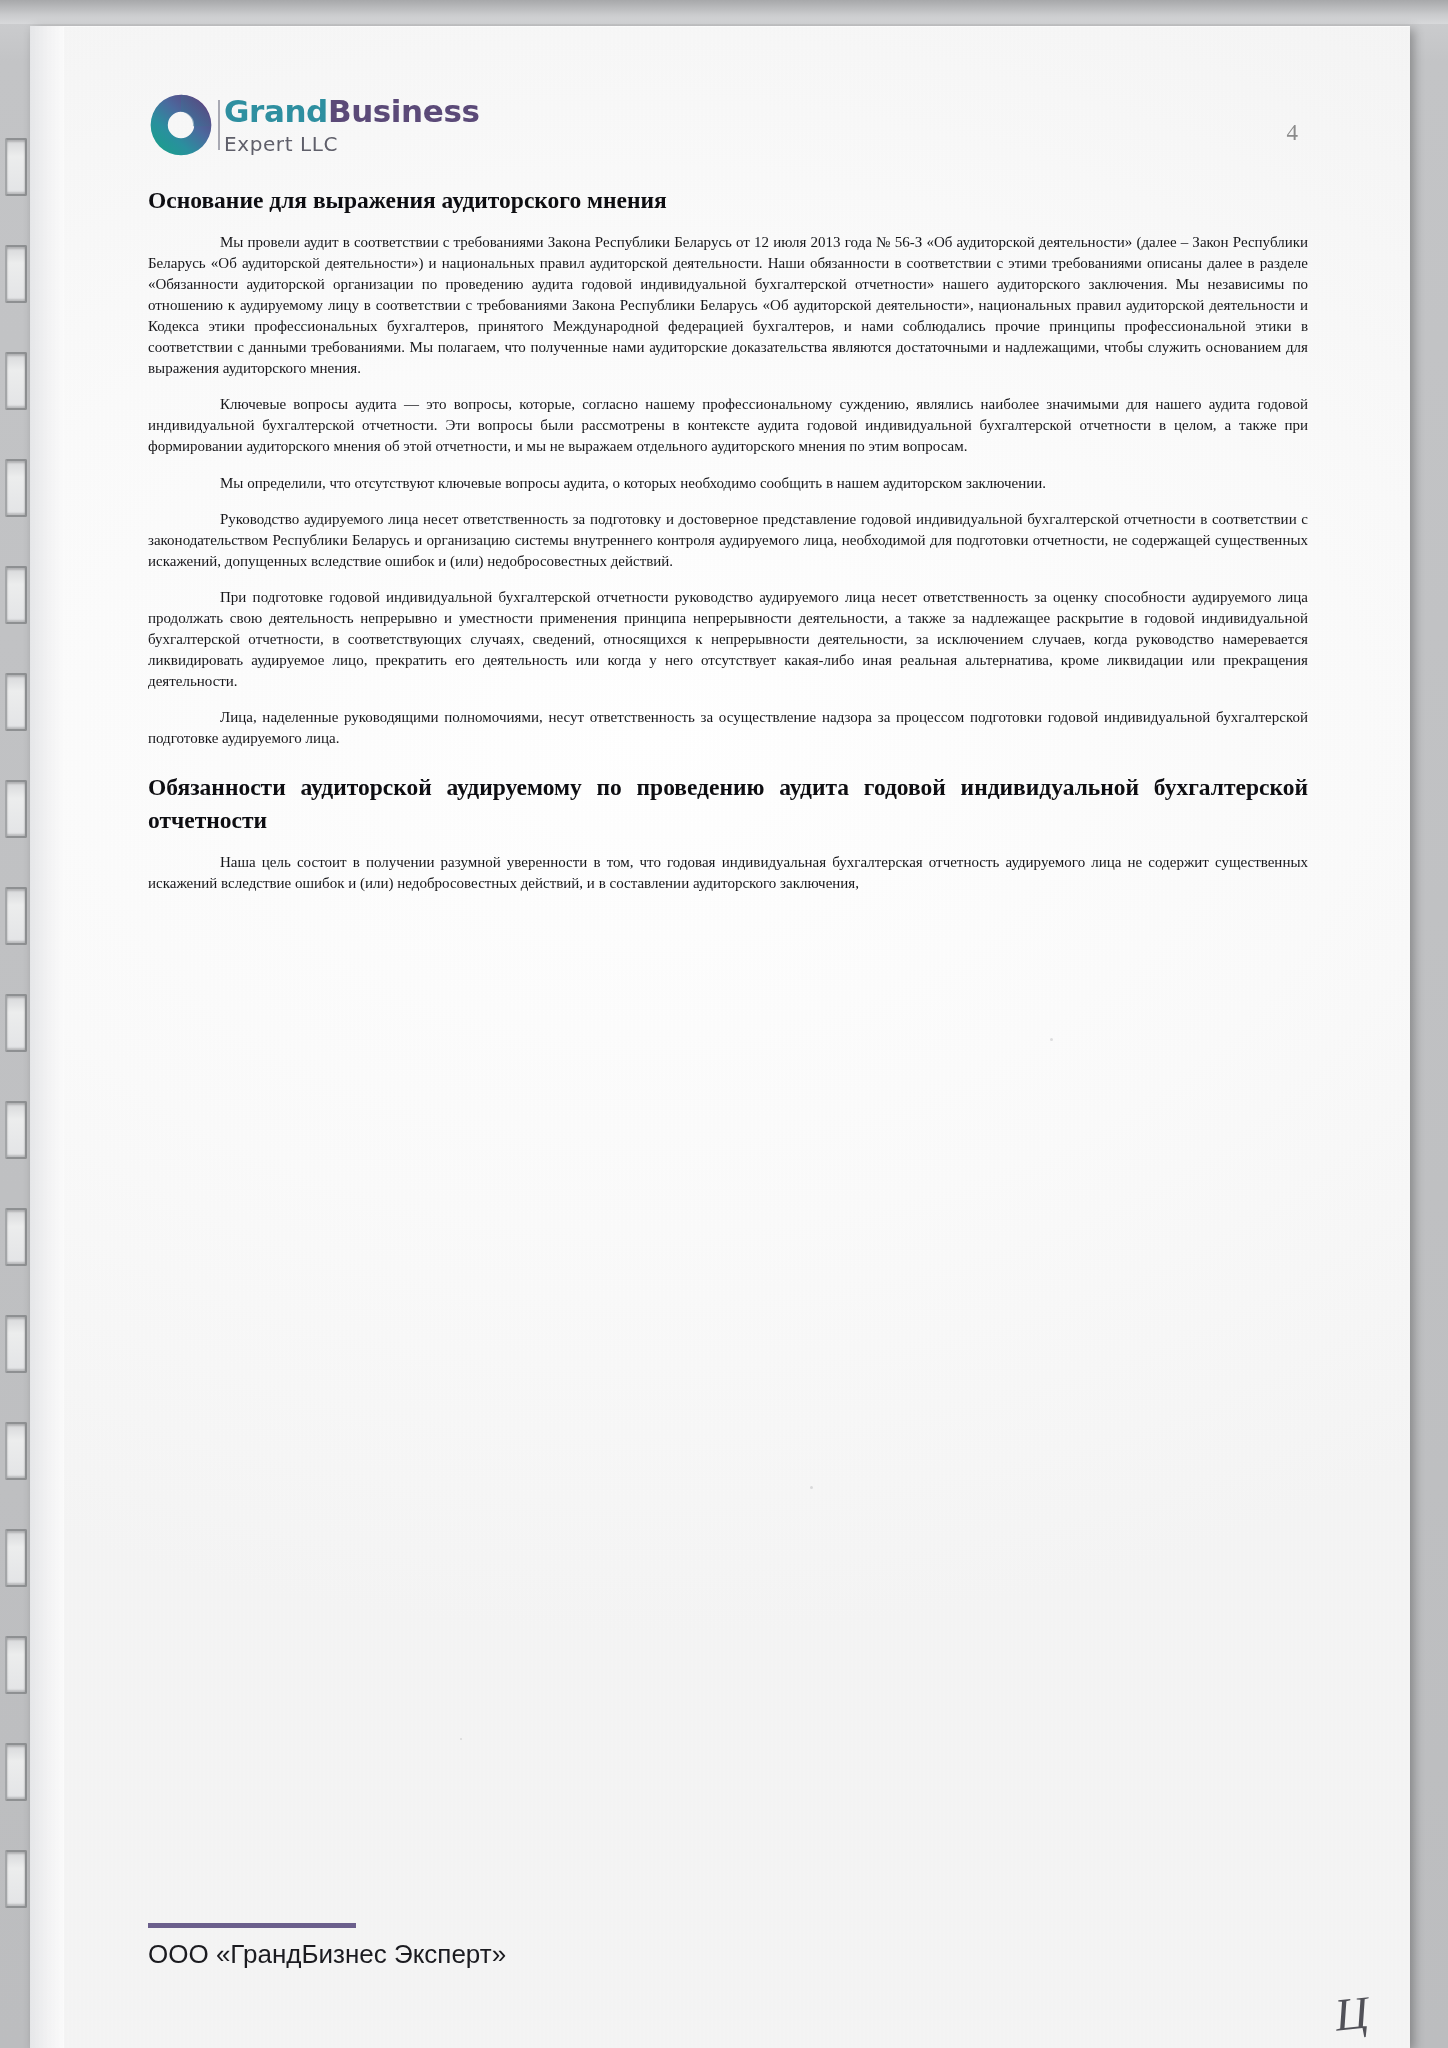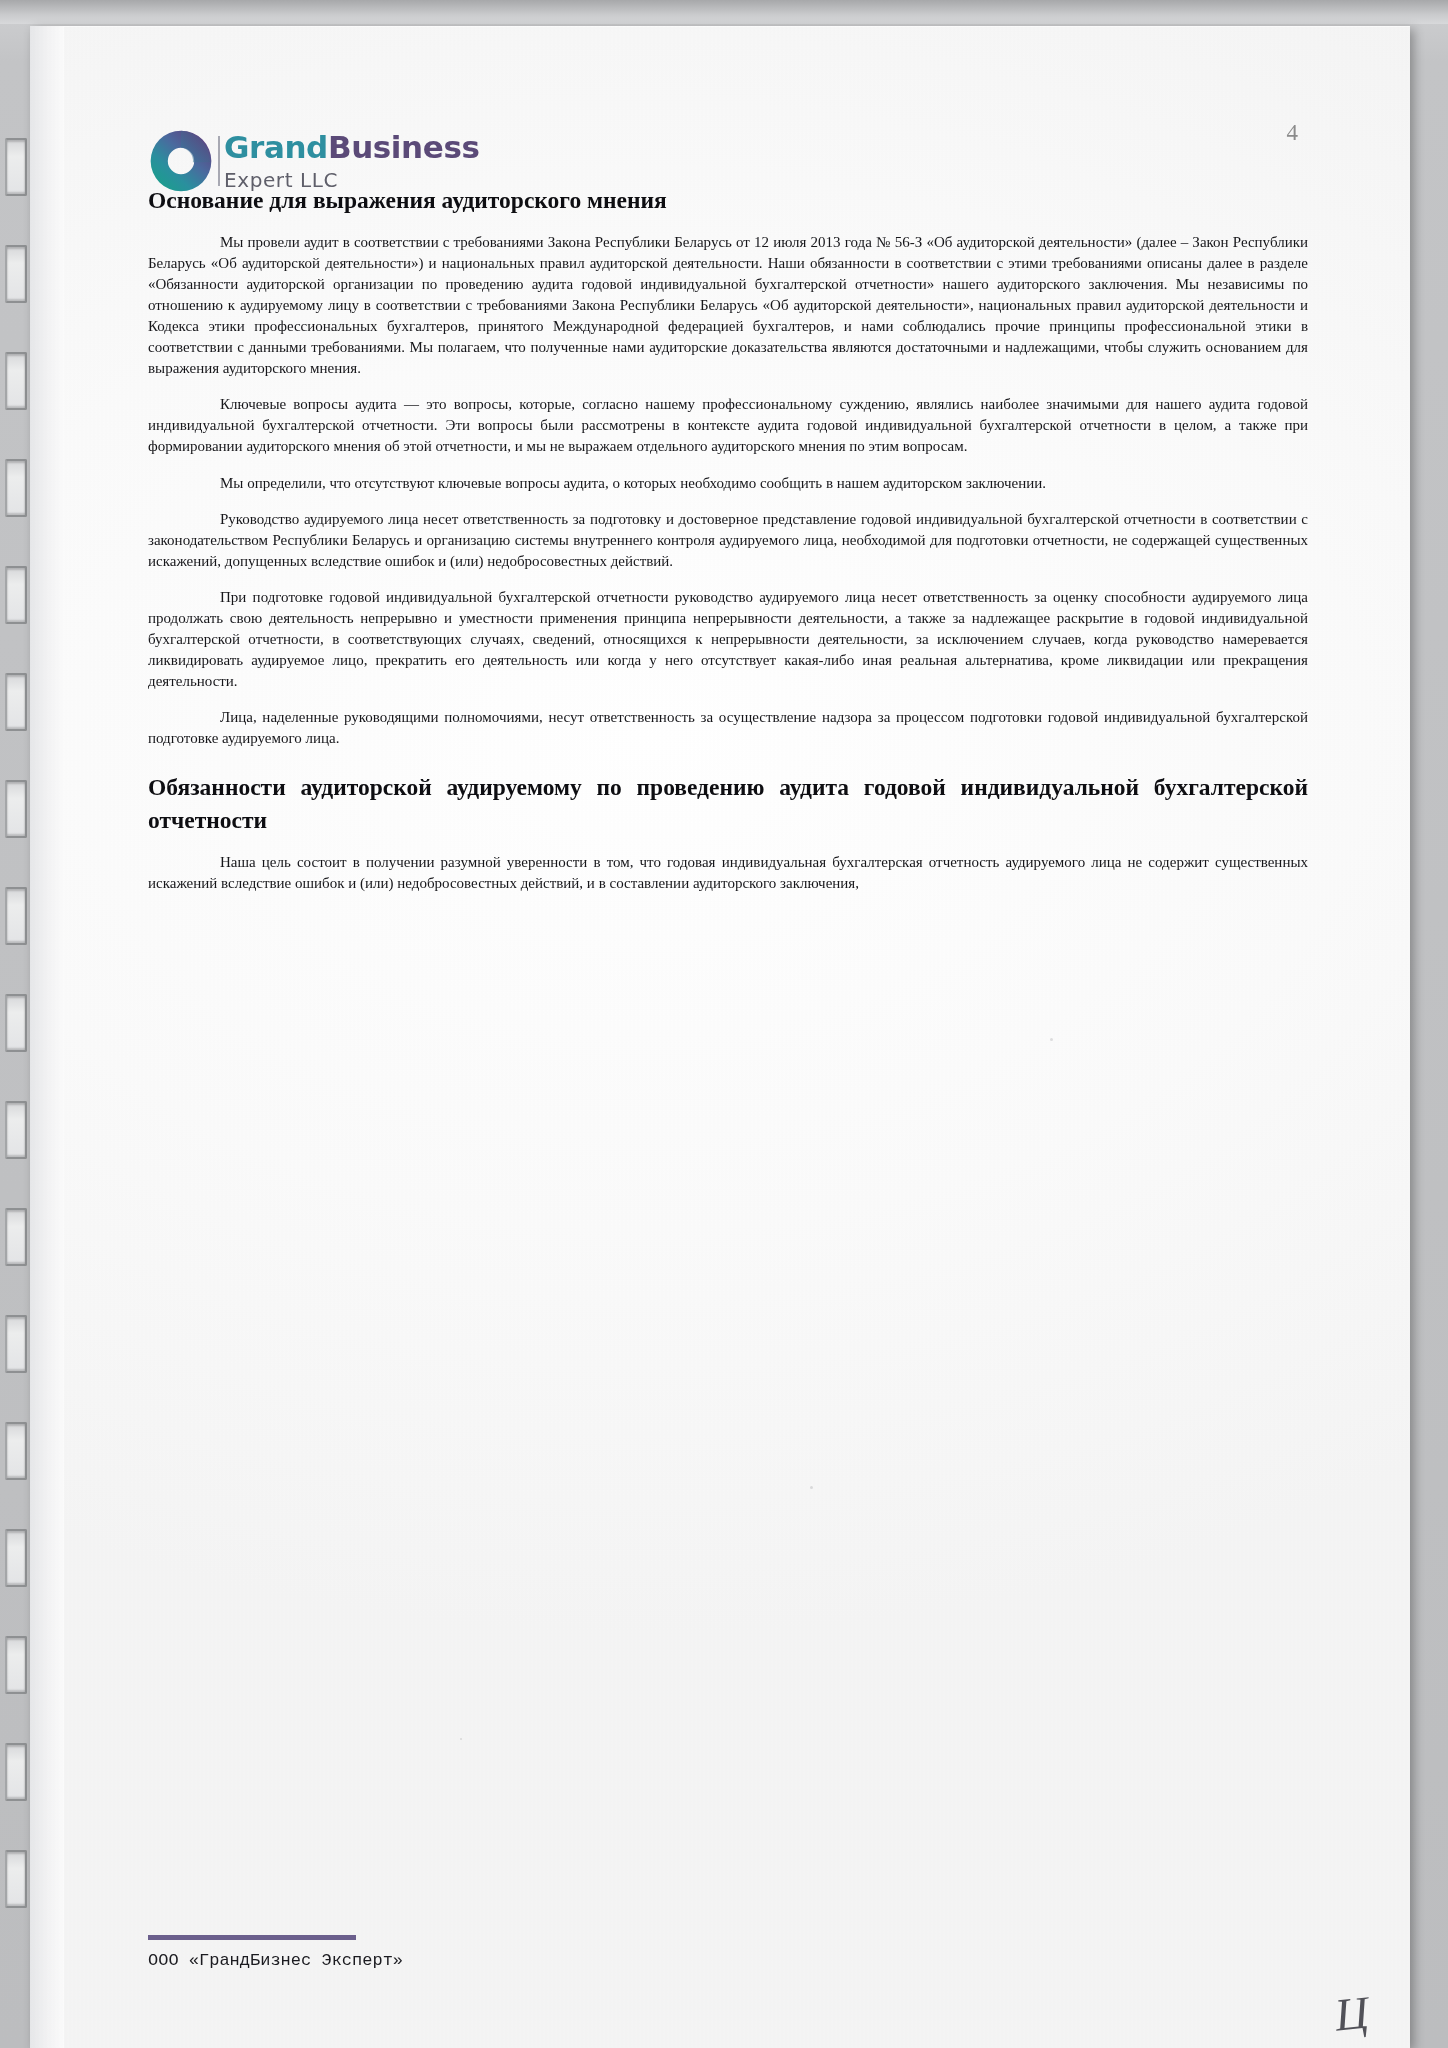--- a/index.html
+++ b/index.html
@@ -95,21 +95,20 @@
     height: 92px;
   }
 
   #brand-logo {
     position: absolute;
     left: 0;
     top: 6px;
     display: flex;
     align-items: center;
     gap: 4px;
-    margin-top: 36px;
   }
 
   #logo-mark {
     width: 66px;
     height: 66px;
     flex: 0 0 66px;
   }
 
   #logo-divider {
     width: 2px;
@@ -188,22 +187,22 @@
     bottom: 78px;
     width: 1160px;
   }
   #footer-rule {
     width: 208px;
     height: 5px;
     background: #6b5f8c;
     margin-bottom: 11px;
   }
   #footer-text {
-    font-family: Liberation Mono, monospace;
-    font-size: 17px;
+    font-family: Liberation Sans, sans-serif;
+    font-size: 26px;
     color: #1b1b20;
   }
 
   
   #handwritten-mark {
     position: absolute;
     right: 42px;
     bottom: 8px;
     font-family: "Liberation Serif", serif;
     font-size: 46px;

